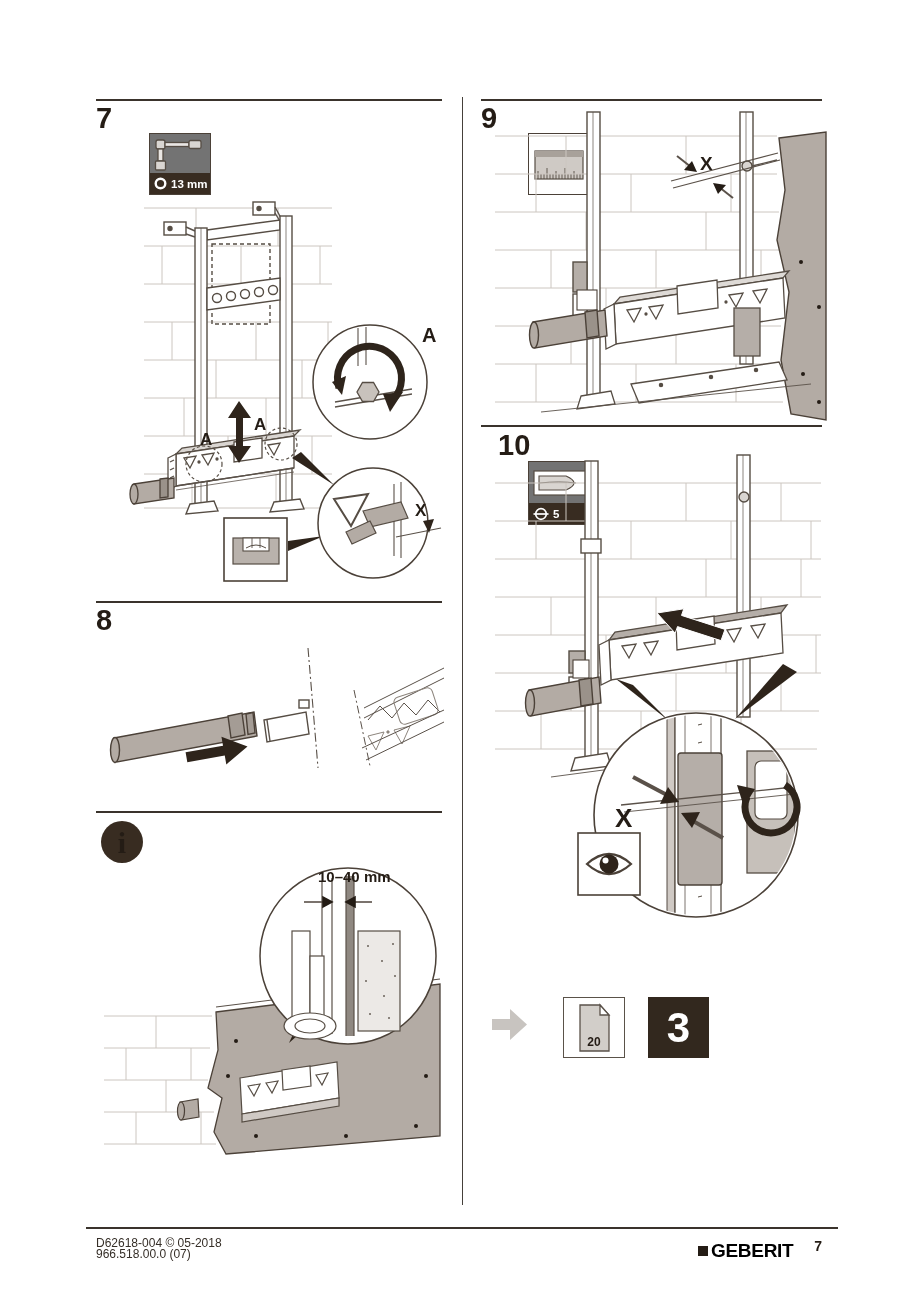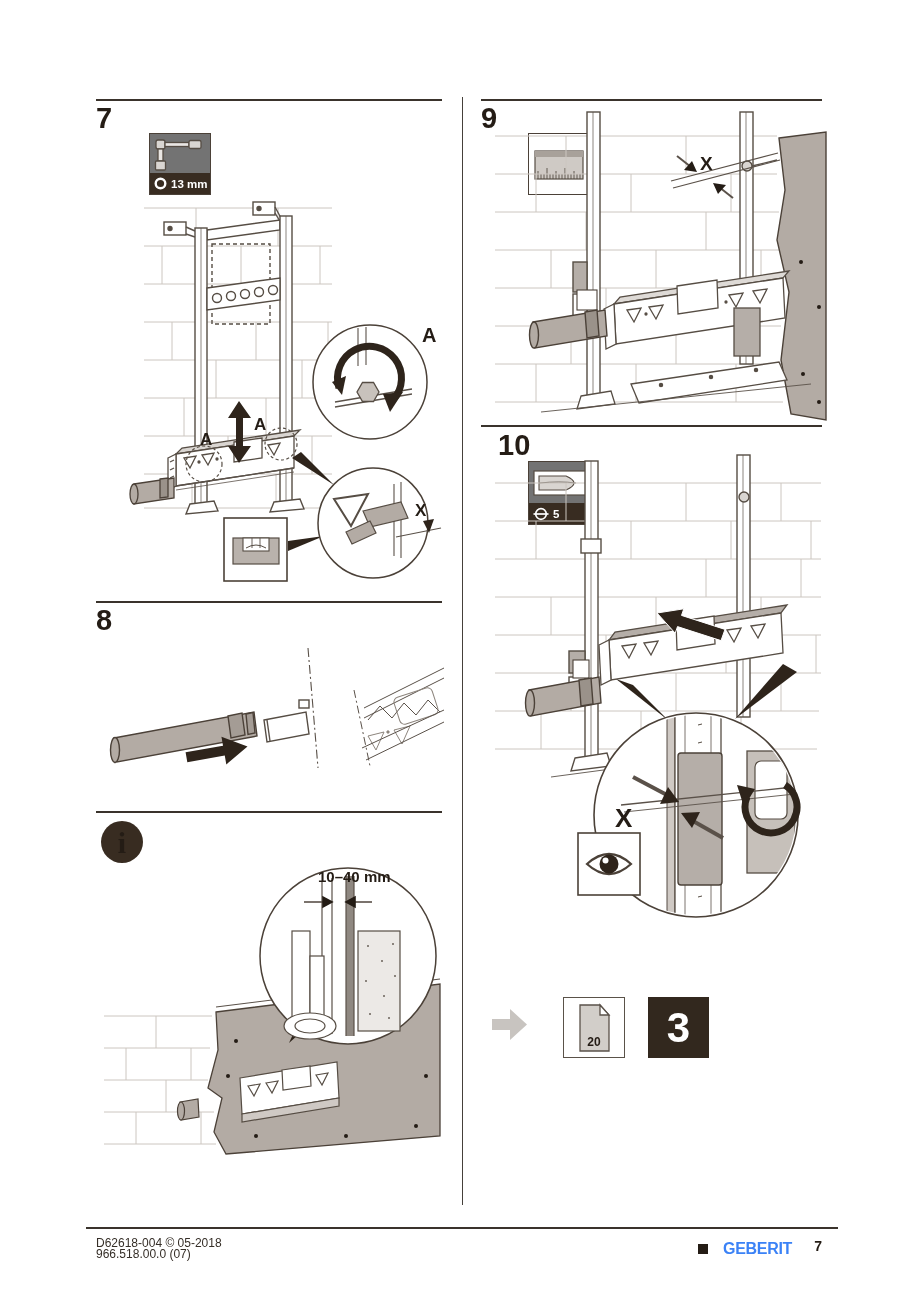--- a/index.html
+++ b/index.html
@@ -11,22 +11,22 @@
   .toolbox{position:absolute;border:1.6px solid #4b4138;background:#737373;
            display:flex;flex-direction:column;box-sizing:border-box}
   .toolbox .art{flex:1;display:flex;align-items:center;justify-content:center;overflow:hidden}
   .badge{height:21px;background:#382c21;color:#fff;display:flex;align-items:center;
          gap:4px;padding:0 4px;font-weight:bold;font-size:11.5px;white-space:nowrap}
   .sqbox{position:absolute;border:1.6px solid #4b4138;background:#fff;box-sizing:border-box;
          display:flex;align-items:center;justify-content:center}
   .chapter{position:absolute;background:#32281e;color:#fff;display:flex;align-items:center;
            justify-content:center;font-weight:bold;font-size:42px}
   .footer-text{position:absolute;font-size:12px;line-height:10.5px;color:#352e27}
-  .brand{position:absolute;display:flex;align-items:center;gap:15px;color:#3b82f6;
-         font-weight:bold;font-size:16px;letter-spacing:-0.3px}
+  .brand{position:absolute;display:flex;align-items:center;gap:3px;color:#000000;
+         font-weight:bold;font-size:19px;letter-spacing:-0.3px}
   .brand .sq{width:10px;height:10px;background:#241c15;display:inline-block}
   .pagenum{position:absolute;font-weight:bold;font-size:14px;color:#241c15}
   svg{position:absolute;overflow:visible}
   svg text{font-family:"Liberation Sans",sans-serif;font-weight:bold;fill:#241c15}
   .draw line,.draw polyline{stroke:#5a5149}
 </style>
 </head>
 <body>
 
 <div class="page">

